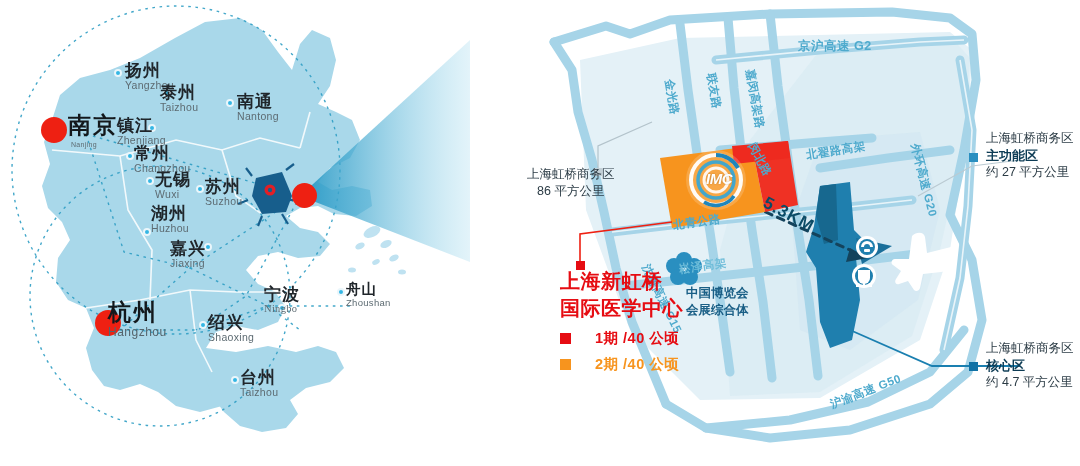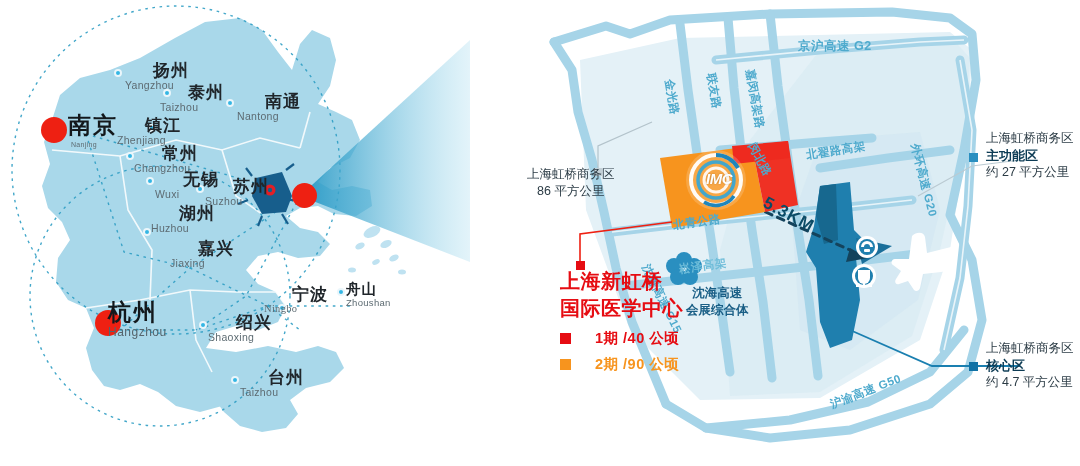--- a/index.html
+++ b/index.html
@@ -11,21 +11,21 @@
   #stage{ position:absolute; inset:0; width:1080px; height:466px; }
   svg{ display:block; }
   .abs{ position:absolute; }
 
   
   .city{ position:absolute; white-space:nowrap; line-height:1; }
   .city .cn{ display:block; color:#20262b; font-weight:700; letter-spacing:1px; }
   .city .en{ display:block; color:#5d6b72; font-weight:400; letter-spacing:.3px; }
   .city.major .cn{ font-size:23px; color:#13181c; letter-spacing:2px; }
   .city.major .en{ font-size:12px; margin-top:2px; color:#55646c; letter-spacing:.5px;}
-  .city.mid .cn{ font-size:17px;margin-left:28px; }
+  .city.mid .cn{ font-size:17px; }
   .city.mid .en{ font-size:10.5px; margin-top:1px; }
   .city.small .cn{ font-size:14.5px; }
   .city.small .en{ font-size:9.5px; margin-top:1px; }
   .city.tiny .en{ font-size:7px; }
 
   .dot-red{ position:absolute; border-radius:50%; background:#ee2012; }
   .dot-cy{ position:absolute; width:8px; height:8px; border-radius:50%;
            background:#34b6e4; border:2px solid #eaf6fb; }
 
   
@@ -358,21 +358,21 @@
   <div class="road" style="left:805px;top:148px;transform:rotate(-9deg);transform-origin:left top;">北翟路高架</div>
   <div class="road" style="left:922px;top:142px;transform:rotate(76deg);transform-origin:left top;">外环高速 G20</div>
   <div class="road" style="left:672px;top:218px;transform:rotate(-8deg);transform-origin:left top;">北青公路</div>
   <div class="road lt" style="left:678px;top:262px;transform:rotate(-8deg);transform-origin:left top;">崧泽高架</div>
   <div class="road" style="left:652px;top:262px;transform:rotate(64deg);transform-origin:left top;">沈海高速 G15</div>
   <div class="road" style="left:828px;top:398px;transform:rotate(-21deg);transform-origin:left top;">沪渝高速  G50</div>
 
   <div class="km" style="left:769px;top:193px;">5.3KM</div>
 
   <div class="expo" style="left:686px;top:285px;">
-    <div>沈海高速</div>
+    <div>中国博览会</div>
     <div>会展综合体</div>
   </div>
 
   <div class="rlabel c" style="left:527px;top:166px;">
     <div class="l1">上海虹桥商务区</div>
     <div class="l3">86 平方公里</div>
   </div>
 
   <div class="mkr mkr-blue" style="left:969px;top:153px;"></div>
   <div class="rlabel" style="left:986px;top:130px;">
@@ -391,17 +391,17 @@
   <div class="mkr mkr-red" style="left:576px;top:261px;"></div>
   <div class="legend">
     <div class="title">上海新虹桥</div>
     <div class="title">国际医学中心</div>
     <div class="row">
       <i class="sw sw-red"></i>
       <span class="tx tx-red">1期 /40 公顷</span>
     </div>
     <div class="row">
       <i class="sw sw-or"></i>
-      <span class="tx tx-or">2期 /90 公顷</span>
+      <span class="tx tx-or">2期 /40 公顷</span>
     </div>
   </div>
 
 </div>
 
 </body></html>

